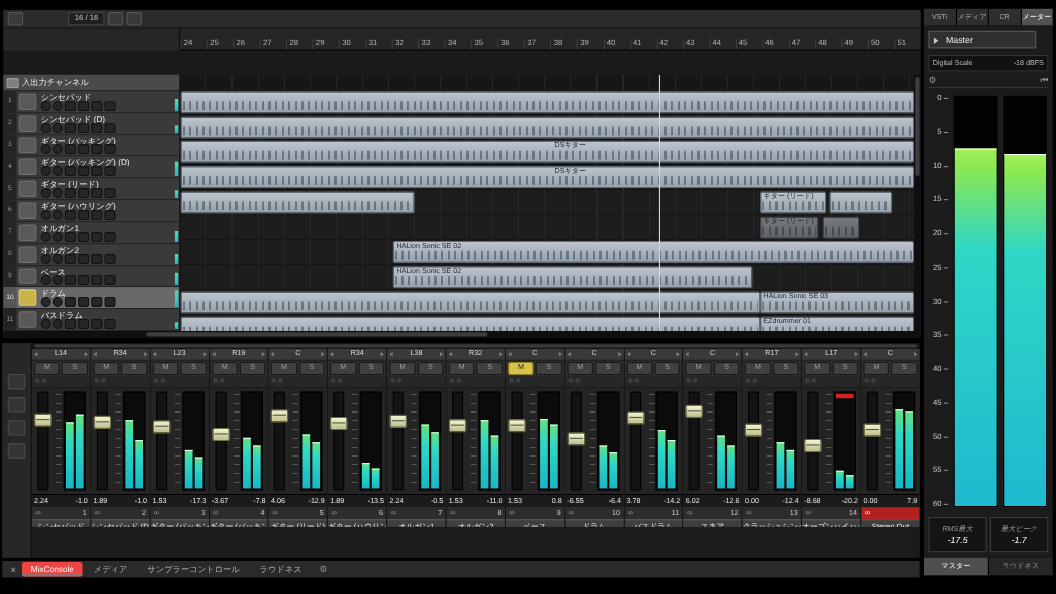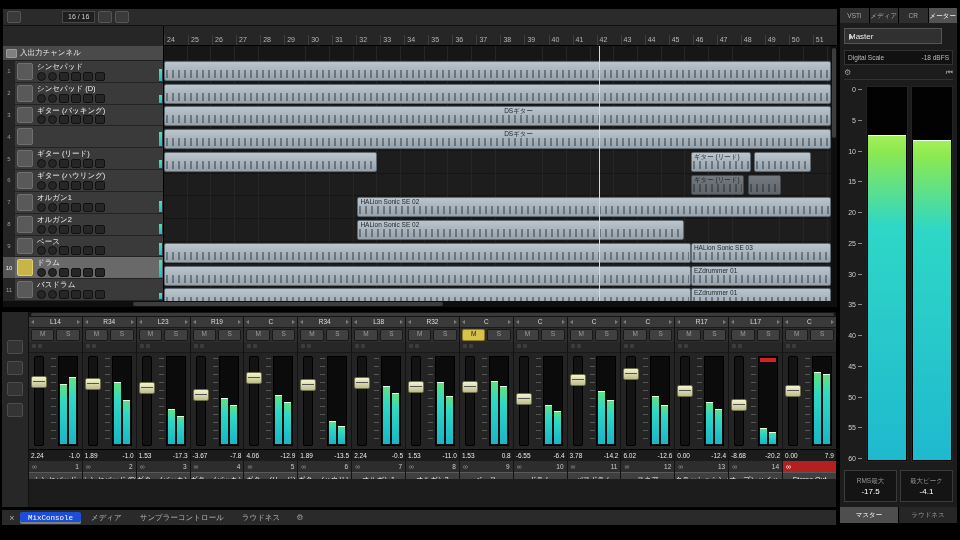--- a/index.html
+++ b/index.html
@@ -12,21 +12,21 @@
   .proj-toolbar{height:16px;background:#2b2b2b;border-bottom:1px solid #101010;display:flex;
                 align-items:center;gap:3px;padding:0 4px;flex:none;}
   .pt-icon{width:12px;height:10px;background:#3a3a3a;border:1px solid #565656;border-radius:2px;}
   .pt-counter{font-size:7px;color:#ccc;background:#1f1f1f;border:1px solid #474747;
               padding:0 5px;height:10px;line-height:10px;margin-left:38px;}
   .proj-row2{height:20px;display:flex;flex:none;}
   .tl-corner{width:160px;background:#262626;border-right:1px solid #000;flex:none;}
   .ruler{flex:1;background:#262626;display:flex;align-items:flex-end;border-bottom:1px solid #000;}
   .rbar{flex:1;font-size:7px;color:#b5b5b5;border-left:1px solid #3d3d3d;padding:0 0 1px 2px;
         line-height:9px;overflow:hidden;min-width:0;}
-  .proj-content{flex:1;display:flex;min-height:0;}
+  .proj-content{flex:1;display:flex;min-height:0;margin-top:22px;}
 
   
   .tracklist{width:160px;background:#2e2e2e;display:flex;flex-direction:column;
              border-right:1px solid #000;flex:none;}
   .io-header{height:14px;flex:none;background:#4a4a4a;color:#eee;font-size:7.5px;line-height:14px;
              padding-left:17px;position:relative;border-bottom:1px solid #1e1e1e;}
   .io-header::before{content:"";position:absolute;left:3px;top:3px;width:9px;height:7px;
                      background:#808080;border:1px solid #9a9a9a;border-radius:1px;}
   .tracks{flex:1;display:flex;flex-direction:column;min-height:0;}
   .trow{flex:1;display:flex;background:#3a3a3a;border-bottom:1px solid #232323;overflow:hidden;
@@ -114,31 +114,31 @@
   .link-row.red .link-icon{color:#fff;}
   .ch-num{font-size:6.5px;color:#ccc;}
   .name-row{height:14px;flex:none;background:#3f3f3f;border-top:1px solid #5a5a5a;font-size:7px;
             color:#f4f4f4;text-align:center;line-height:13px;white-space:nowrap;overflow:hidden;}
 
   
   .bottombar{position:absolute;left:2px;top:509px;width:834px;height:16px;background:#2a2a2a;
              border-top:1px solid #000;display:flex;align-items:center;gap:2px;padding:0 4px;box-sizing:border-box;}
   .bb-close{font-size:9px;color:#aaa;width:12px;text-align:center;}
   .bb-tab{font-size:7.5px;color:#b5b5b5;padding:2px 8px;border-radius:2px;white-space:nowrap;}
-  .bb-tab.active{background:#1d4ed8;color:#fff;box-shadow:inset 0 -2px 0 #7c7c7c;font-family:Liberation Mono, monospace;}
+  .bb-tab.active{background:#ef4444;color:#fff;box-shadow:inset 0 -2px 0 #7c7c7c;}
   .bb-gear{color:#999;font-size:8px;margin-left:6px;}
 
   
   .rpanel{position:absolute;left:840px;top:8px;width:117px;height:515px;background:#1c1c1c;}
   .rp-tabs{position:absolute;top:0;left:0;right:0;height:15px;display:flex;gap:1px;background:#000;}
   .rp-tab{flex:1;background:#2e2e2e;color:#aaa;font-size:6.5px;text-align:center;line-height:15px;
           white-space:nowrap;overflow:hidden;min-width:0;}
   .rp-tab.active{background:#525252;color:#fff;}
   .rp-master{position:absolute;top:20px;left:4px;right:15px;height:16px;background:#303030;
-             border:1px solid #565656;color:#eee;font-size:8px;line-height:15px;padding-left:4px;box-sizing:border-box;}
+             border:1px solid #565656;color:#eee;font-size:8px;line-height:15px;padding-left:15px;box-sizing:border-box;}
   .rp-master::before{content:"";position:absolute;left:4px;top:5px;border-left:4px solid #ccc;
                      border-top:3px solid transparent;border-bottom:3px solid transparent;}
   .rp-scale-row{position:absolute;top:42px;left:4px;right:4px;height:13px;display:flex;
                 justify-content:space-between;align-items:center;background:#111;
                 border:1px solid #333;padding:0 3px;}
   .rp-small{font-size:6.5px;color:#bbb;white-space:nowrap;}
   .rp-icons{position:absolute;top:59px;left:4px;right:4px;height:12px;display:flex;
             justify-content:space-between;align-items:center;border-bottom:1px solid #333;}
   .rp-ic{color:#999;font-size:8px;line-height:12px;}
   .meter-zone{position:absolute;top:78px;left:4px;right:4px;height:376px;display:flex;gap:4px;}
@@ -146,21 +146,21 @@
             align-items:flex-end;}
   .mz-tick{font-size:7px;color:#ccc;line-height:7px;position:relative;padding-right:6px;}
   .mz-tick::after{content:"";position:absolute;right:0;top:3px;width:4px;height:1px;background:#8a8a8a;}
   .mz-bars{flex:1;display:flex;gap:3px;}
   .mz-bar{flex:1;background:#020202;position:relative;border:1px solid #242424;}
   .mz-fill{position:absolute;left:1px;right:1px;bottom:1px;
            background:linear-gradient(to top,#1fb9cf 0%,#2ed7c6 72%,#8ce94f 95%,#a5f05c 100%);}
   .mz-fill::before{content:"";position:absolute;top:0;left:0;right:0;height:1px;background:#eaffea;}
   .rp-values{position:absolute;top:462px;left:4px;right:4px;height:32px;display:flex;gap:3px;}
   .rp-valbox{flex:1;background:#141414;border:1px solid #3b3b3b;display:flex;flex-direction:column;
-             align-items:center;justify-content:center;gap:1px;min-width:0;}
+             align-items:center;justify-content:center;gap:1px;min-width:0;font-style:italic;}
   .rp-val-label{font-size:6.5px;color:#999;white-space:nowrap;}
   .rp-val-num{font-size:8px;color:#fff;}
   .rp-btabs{position:absolute;bottom:0;left:0;right:0;height:16px;display:flex;gap:1px;background:#000;}
   .rp-btab{flex:1;background:#262626;color:#999;font-size:6.5px;text-align:center;line-height:16px;
            white-space:nowrap;overflow:hidden;}
   .rp-btab.active{background:#4e4e4e;color:#fff;}
 </style>
 </head>
 <body>
 
@@ -290,20 +290,31 @@
                   <span class="tb"></span>
                   <span class="tb"></span>
                 </div>
               </div>
               <div class="tmeter" style="height: 0%;"></div>
             </div>
 
             <div class="trow">
               <div class="tnum">4</div>
               <div class="ticon"></div>
+              <div class="tbody">
+                <div class="tname">ギター (バッキング) (D)</div>
+                <div class="tbtns">
+                  <span class="tb rnd"></span>
+                  <span class="tb rnd"></span>
+                  <span class="tb"></span>
+                  <span class="tb"></span>
+                  <span class="tb"></span>
+                  <span class="tb"></span>
+                </div>
+              </div>
               <div class="tmeter" style="height: 70%;"></div>
             </div>
 
             <div class="trow">
               <div class="tnum">5</div>
               <div class="ticon"></div>
               <div class="tbody">
                 <div class="tname">ギター (リード)</div>
                 <div class="tbtns">
                   <span class="tb rnd"></span>
@@ -1123,21 +1134,21 @@
       </div>
     </div>
 
     <div class="rp-values">
       <div class="rp-valbox">
         <span class="rp-val-label">RMS最大</span>
         <span class="rp-val-num">-17.5</span>
       </div>
       <div class="rp-valbox">
         <span class="rp-val-label">最大ピーク</span>
-        <span class="rp-val-num">-4.1</span>
+        <span class="rp-val-num">-1.7</span>
       </div>
     </div>
 
     <div class="rp-btabs">
 
         <div class="rp-btab active">マスター</div>
 
         <div class="rp-btab">ラウドネス</div>
       </div>
   </div>

